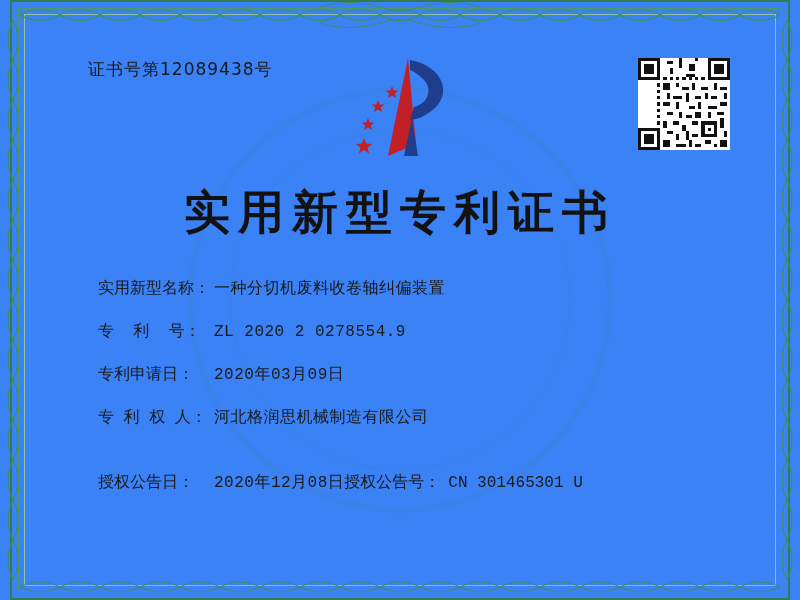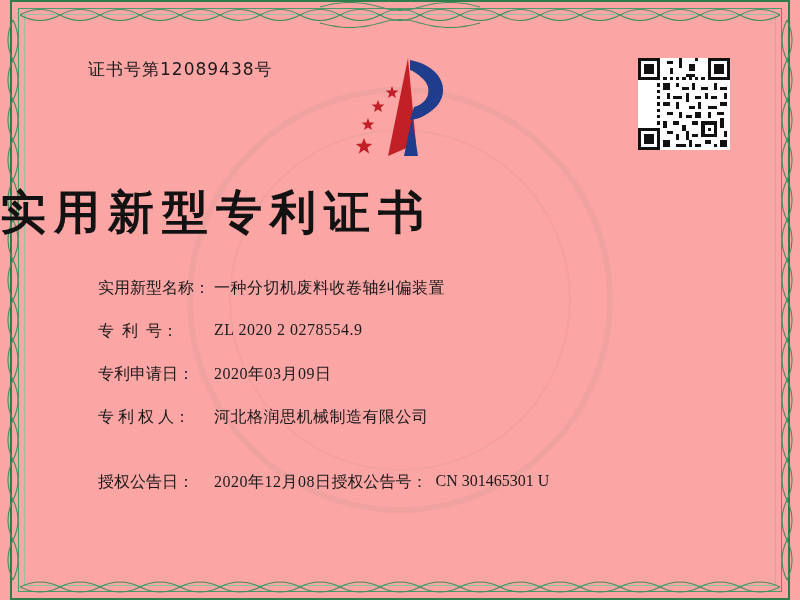--- a/index.html
+++ b/index.html
@@ -7,21 +7,21 @@
     padding: 0;
     background: #ffffff;
   }
   body {
     font-family: "Liberation Sans", sans-serif;
   }
   .certificate {
     position: relative;
     width: 800px;
     height: 600px;
-    background: #fca5a5;
+    background: #3b82f6;
     overflow: hidden;
     box-sizing: border-box;
   }
   
   .frame-outer {
     position: absolute;
     left: 10px;
     top: 0px;
     right: 10px;
     bottom: 0px;
@@ -104,41 +104,41 @@
     top: 58px;
     width: 92px;
     height: 92px;
   }
 
   .title {
     position: absolute;
     left: 0;
     right: 0;
     top: 182px;
-    text-align: left;
+    text-align: center;
     font-size: 46px;
     letter-spacing: 8px;
     color: #121212;
     font-weight: bold;
     font-family: "DejaVu Sans", sans-serif;
   }
 
   .fields {
     position: absolute;
     left: 98px;
     right: 70px;
     top: 278px;
   }
   .field-row {
     display: flex;
-    align-items: flex-start;
+    align-items: center;
     margin-bottom: 22px;
     font-size: 16px;
     color: #1a1a1a;
-    font-family: Liberation Serif, serif;
+    font-family: Liberation Mono, monospace;
   }
   .field-label {
     width: 116px;
     flex: 0 0 116px;
     letter-spacing: 0px;
     white-space: pre;
   }
   .field-value {
     letter-spacing: 0.5px;
   }

